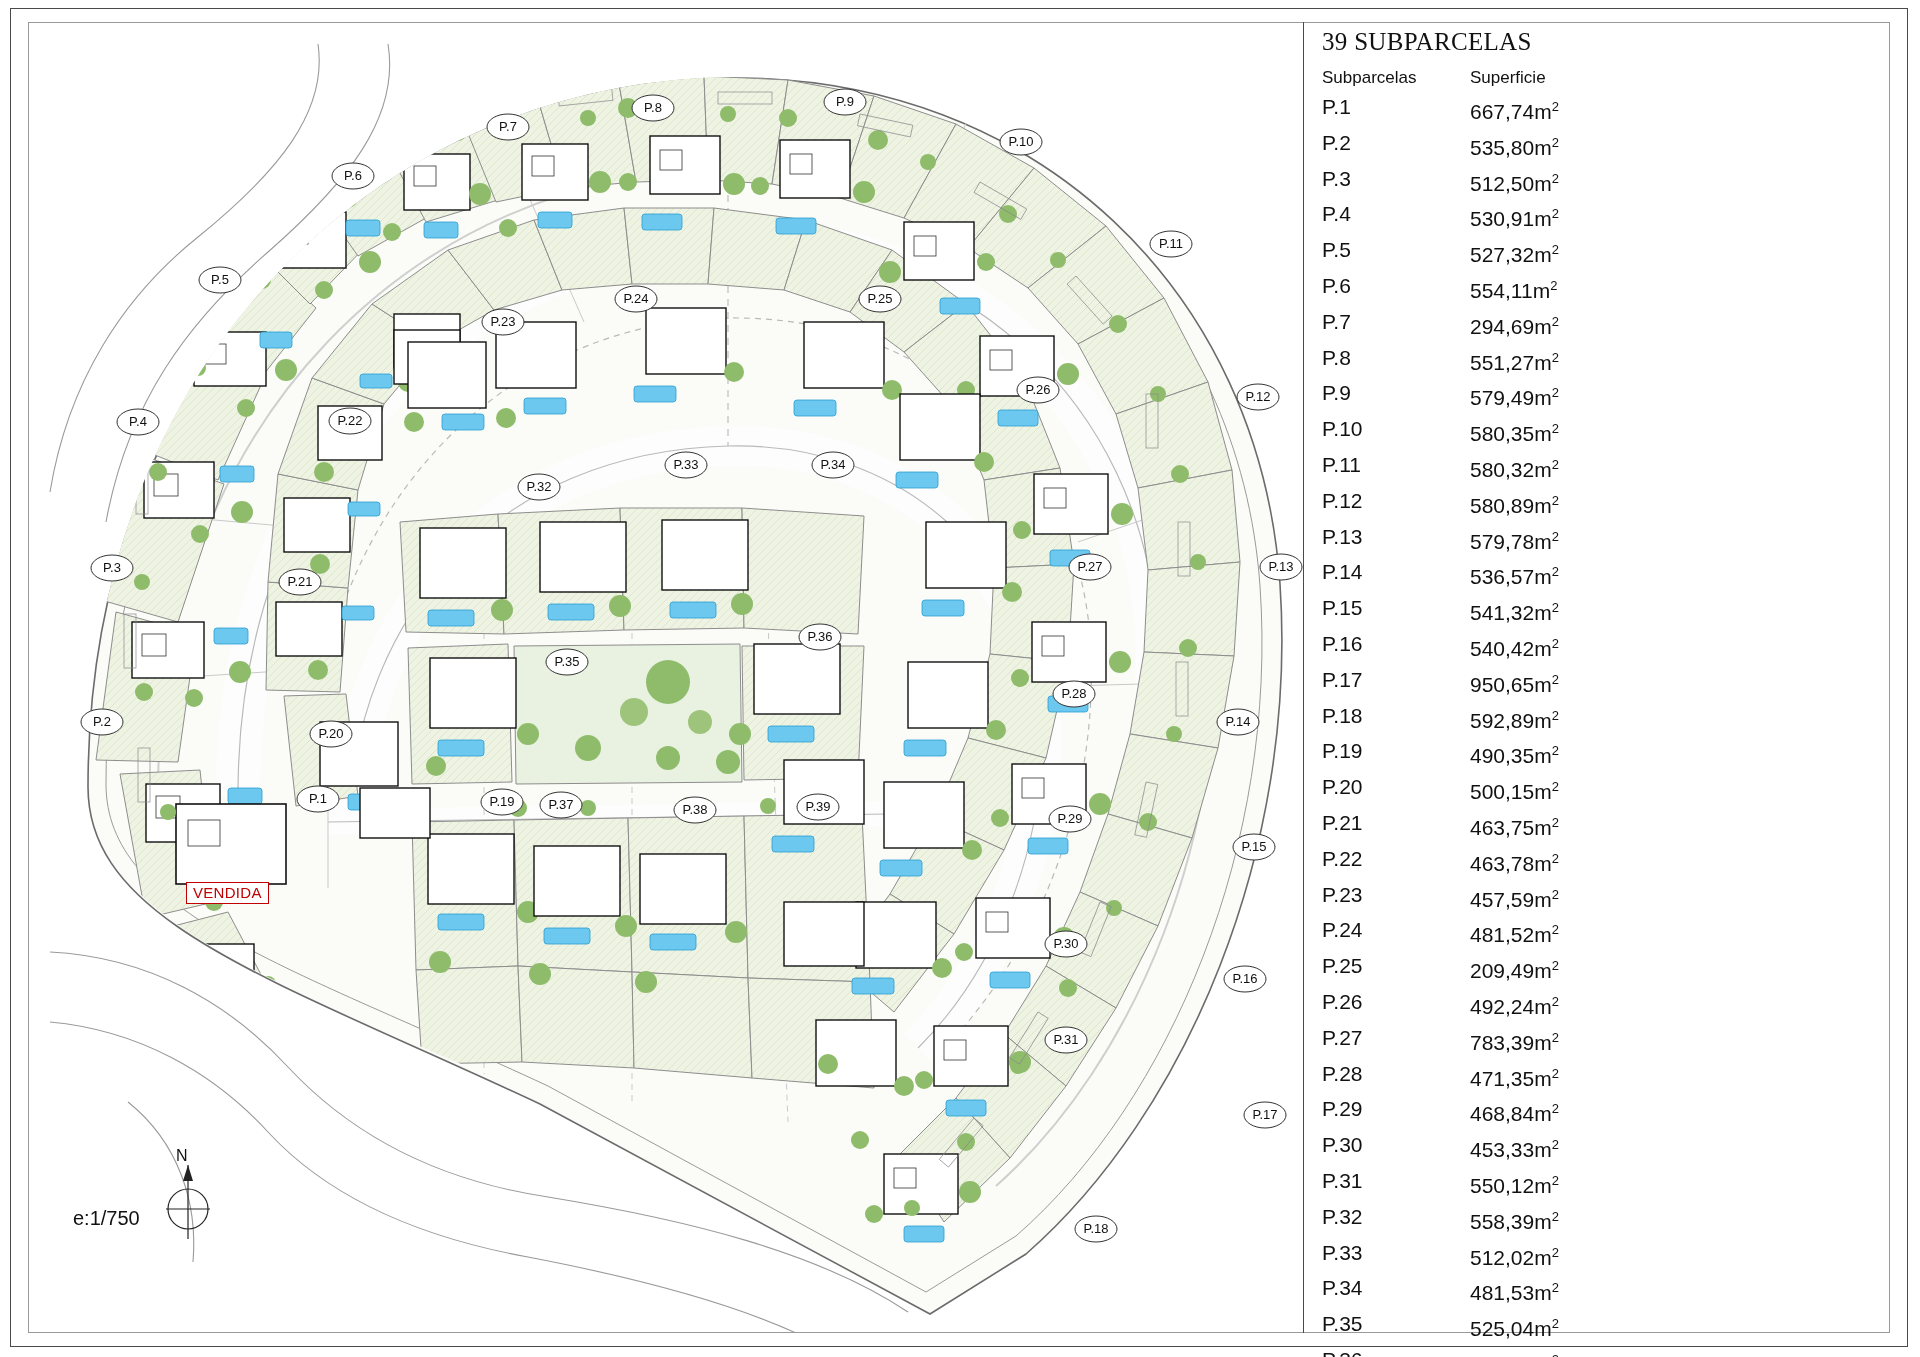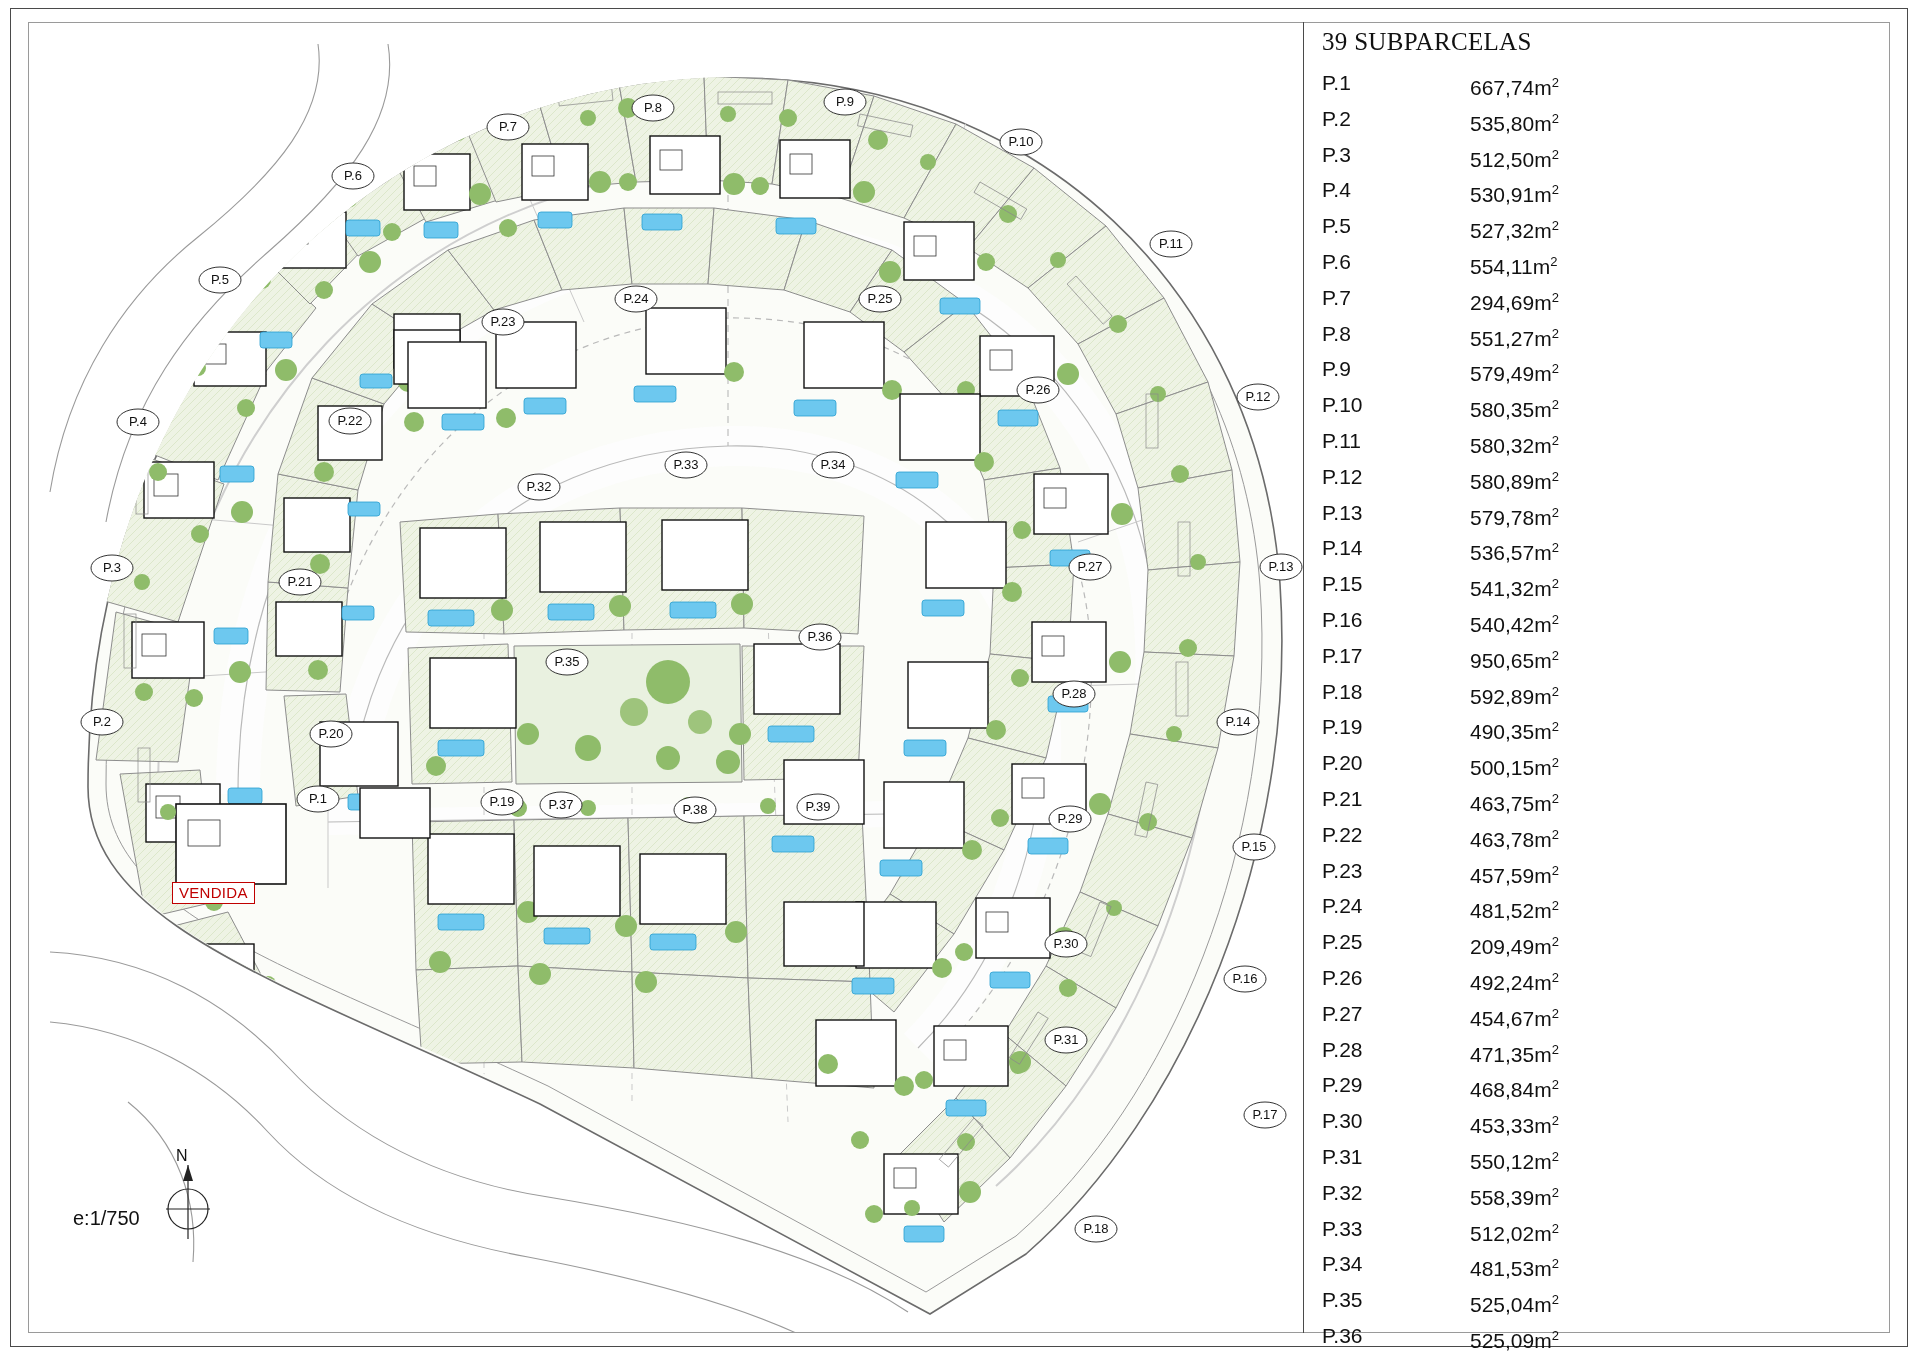--- a/index.html
+++ b/index.html
@@ -764,37 +764,41 @@
             <ellipse cx="667" cy="788" rx="21" ry="13" fill="#ffffff" stroke="#333333" stroke-width="1"></ellipse>
             <text x="667" y="792" text-anchor="middle" font-size="13" font-family="&quot;Liberation Sans&quot;, sans-serif" fill="#111111">P.38</text>
           </g>
           <g>
             <ellipse cx="790" cy="785" rx="21" ry="13" fill="#ffffff" stroke="#333333" stroke-width="1"></ellipse>
             <text x="790" y="789" text-anchor="middle" font-size="13" font-family="&quot;Liberation Sans&quot;, sans-serif" fill="#111111">P.39</text>
           </g>
         </g>
     </svg>
 
-    <div class="vendida" style="left:144px; top:860px;">VENDIDA</div>
+    <div class="vendida" style="left:158px; top:860px;">VENDIDA</div>
 
     <div class="north">
       <div class="north-letter">N</div>
       <svg width="60" height="95" viewBox="0 0 60 95">
         <circle cx="30" cy="62" r="20" fill="none" stroke="#222" stroke-width="1.2"></circle>
         <line x1="30" y1="18" x2="30" y2="92" stroke="#222" stroke-width="1.2"></line>
         <line x1="8" y1="62" x2="52" y2="62" stroke="#222" stroke-width="1.2"></line>
         <polygon points="30,18 25,34 35,34" fill="#222"></polygon>
       </svg>
     </div>
 
     <div class="scale-label">e:1/750</div>
   </div>
 
   <div class="legend">
     <div class="legend-title">39 SUBPARCELAS</div>
+    <div class="legend-head">
+      <div class="c1">Subparcelas</div>
+      <div class="c2">Superficie</div>
+    </div>
     <div class="legend-rows" id="legend-rows">
         <div class="legend-row">
           <div class="c1">P.1</div>
           <div class="c2"><span>667,74m</span><sup>2</sup></div>
         </div>
         <div class="legend-row">
           <div class="c1">P.2</div>
           <div class="c2"><span>535,80m</span><sup>2</sup></div>
         </div>
         <div class="legend-row">
@@ -888,21 +892,21 @@
         <div class="legend-row">
           <div class="c1">P.25</div>
           <div class="c2"><span>209,49m</span><sup>2</sup></div>
         </div>
         <div class="legend-row">
           <div class="c1">P.26</div>
           <div class="c2"><span>492,24m</span><sup>2</sup></div>
         </div>
         <div class="legend-row">
           <div class="c1">P.27</div>
-          <div class="c2"><span>454,67m</span><sup>2</sup></div>
+          <div class="c2"><span>783,39m</span><sup>2</sup></div>
         </div>
         <div class="legend-row">
           <div class="c1">P.28</div>
           <div class="c2"><span>471,35m</span><sup>2</sup></div>
         </div>
         <div class="legend-row">
           <div class="c1">P.29</div>
           <div class="c2"><span>468,84m</span><sup>2</sup></div>
         </div>
         <div class="legend-row">

